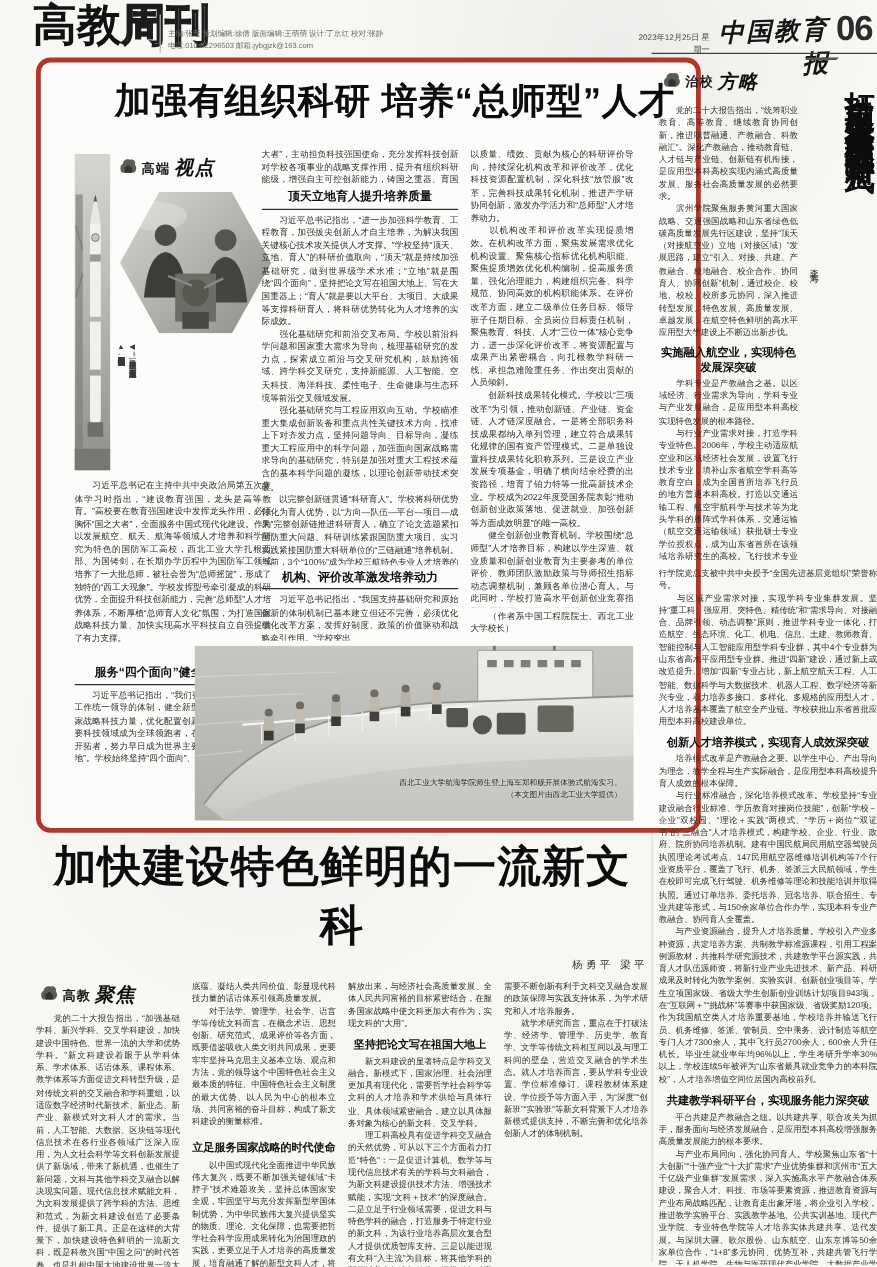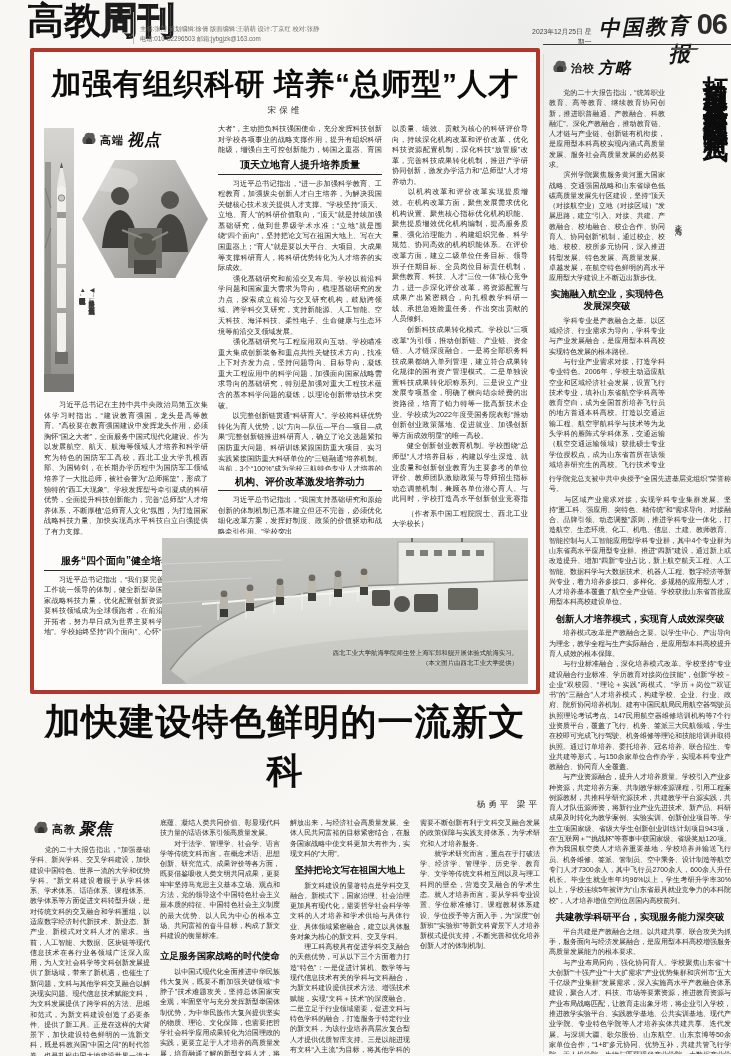--- a/index.html
+++ b/index.html
@@ -30,23 +30,23 @@
   .subhead.u{border-bottom:1px solid #2a2a2a;padding-bottom:2px;}
   .byline{text-align:center;font-size:8.6px;color:#333;letter-spacing:3px;}
   .author-note{font-size:7.2px;text-align:justify;color:#2d2d2b;margin-top:3px;}
   
   .badge{display:flex;align-items:center;gap:3px;}
   .badge-t1{font-weight:900;font-size:11px;color:#1b1b1b;letter-spacing:1px;}
   .badge-t2{font-weight:900;font-size:16px;font-style:italic;color:#111;
             font-family:"Liberation Serif","DejaVu Serif",serif;letter-spacing:1px;}
   
   .feature{position:absolute;left:30px;top:48px;width:502px;height:638px;background:#fdfcfa;
-           border:4px solid #b0372b;border-radius:2px;box-shadow:inset 0 0 0 1px #fff;}
+           border:4px solid #b0372b;border-radius:12px;box-shadow:inset 0 0 0 1px #fff;padding-left:44px;}
   .feature-headline{margin-top:12px;text-align:center;font-size:30px;font-weight:900;color:#0c0c0c;letter-spacing:0.5px;}
-  .f-col1{position:absolute;left:10px;top:76px;width:164px;height:548px;overflow:hidden;}
+  .f-col1{position:absolute;left:28px;top:76px;width:164px;height:548px;overflow:hidden;}
   .f-col2{position:absolute;left:184px;top:72px;width:164px;height:410px;overflow:hidden;}
   .f-col3{position:absolute;left:358px;top:72px;width:136px;height:410px;overflow:hidden;}
   .graphics{position:relative;height:268px;margin-bottom:4px;}
   .rocket{position:absolute;left:0;top:0;width:30px;height:264px;}
   .hexphoto{position:absolute;left:38px;top:32px;width:126px;height:118px;
             clip-path:polygon(26% 0,74% 0,100% 50%,74% 100%,26% 100%,0 50%);}
   .vcaptions{position:absolute;left:34px;top:158px;height:106px;display:flex;}
   .vcaption{writing-mode:vertical-rl;font-size:6.2px;line-height:1.5;color:#3a3a38;height:106px;}
   .f-badge{position:absolute;left:36px;top:2px;}
   .ship{position:absolute;left:128px;top:486px;width:366px;height:146px;overflow:hidden;}
@@ -94,21 +94,20 @@
       </div>
     </div>
     <div class="mast-rule"></div>
     <div class="mast-tick"></div>
   </div>
 
   <div class="col-rule"></div>
 
   <div class="feature">
     <div class="feature-headline">加强有组织科研 培养“总师型”人才</div>
-    <div class="byline">宋保维</div>
 
     <div class="f-col1">
       <div class="graphics">
         <div class="rocket">
           <svg width="30" height="264" viewBox="0 0 30 264" preserveAspectRatio="none">
             <defs>
                 <linearGradient id="rg" x1="0" y1="0" x2="0" y2="1">
               <stop offset="0" stop-color="#d6d5d2"></stop>
                   <stop offset="0.55" stop-color="#b3b2af"></stop>
                   <stop offset="1" stop-color="#8f8e8b"></stop>

